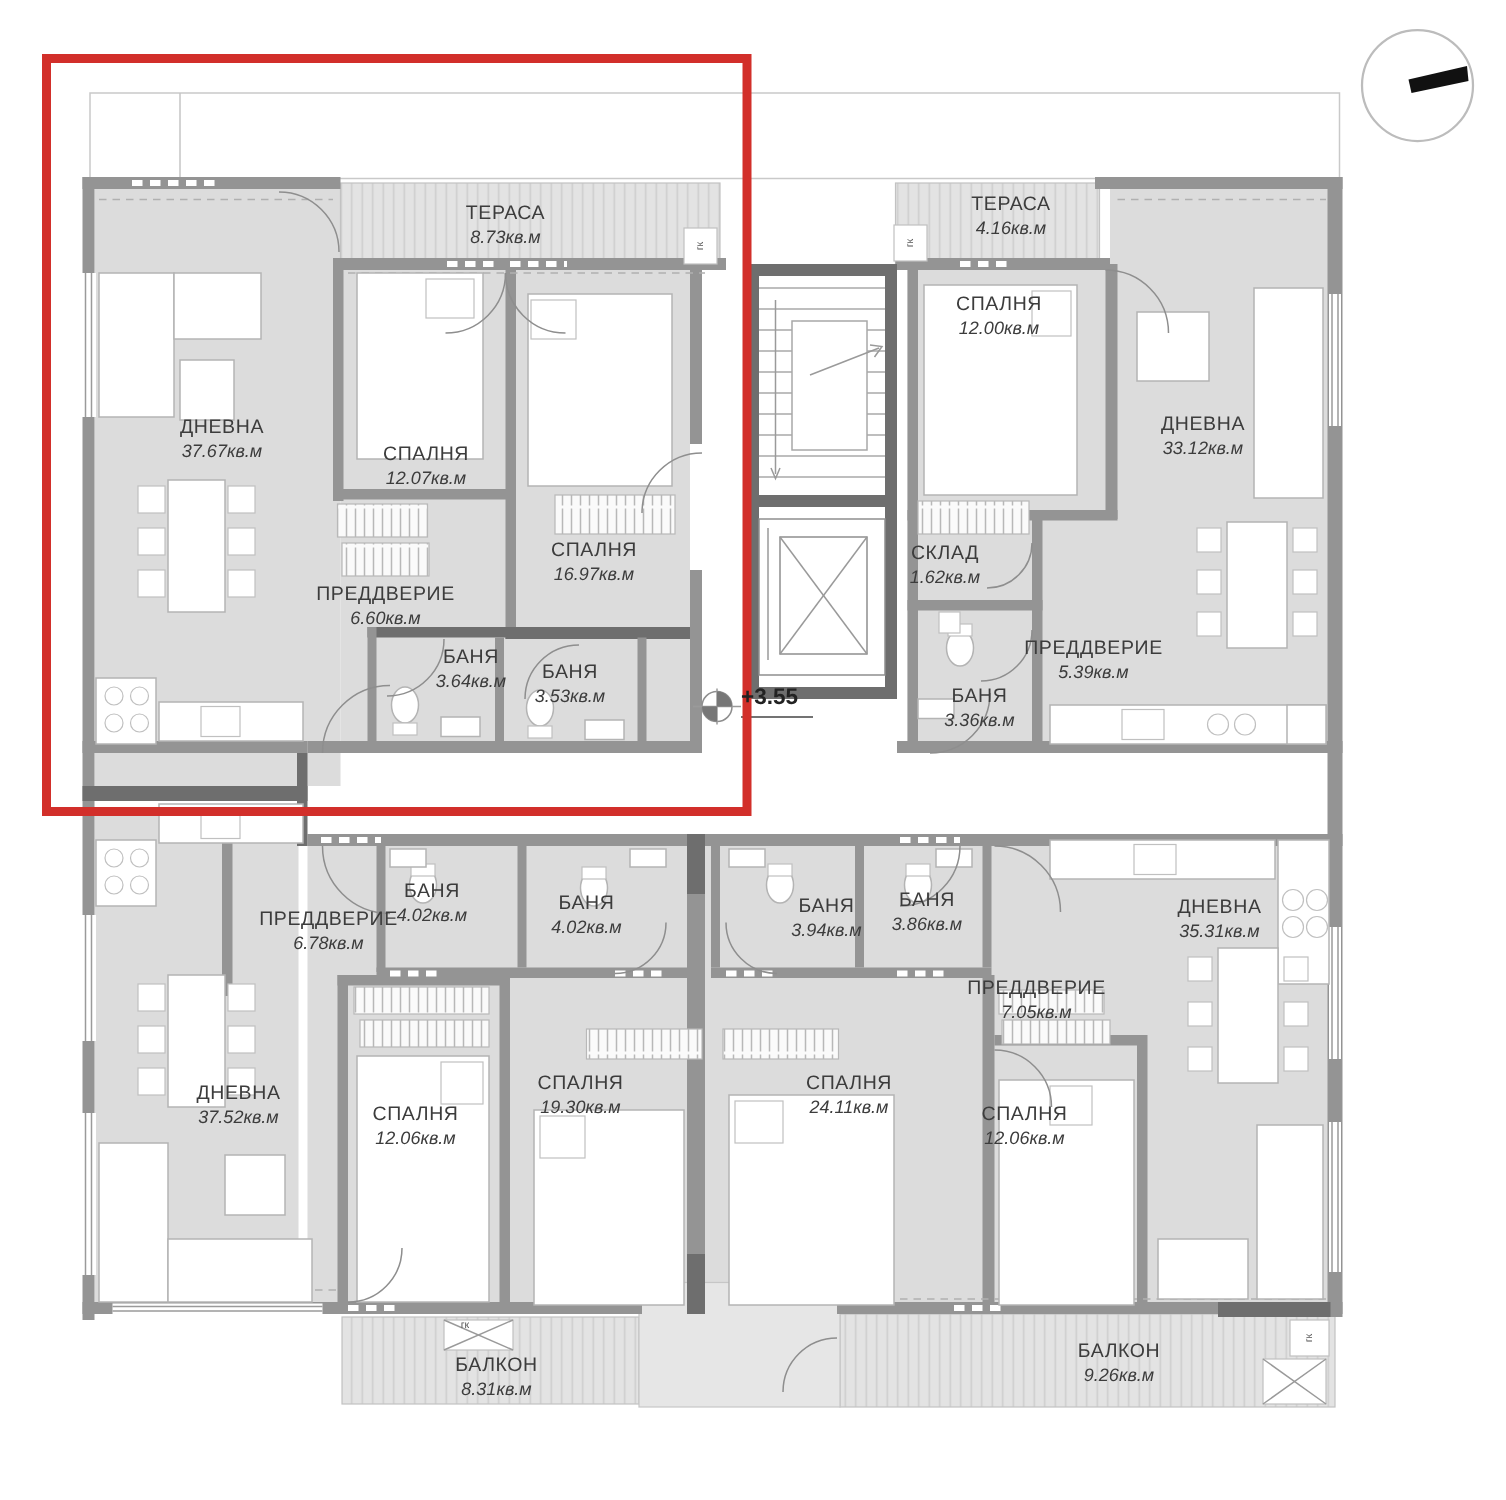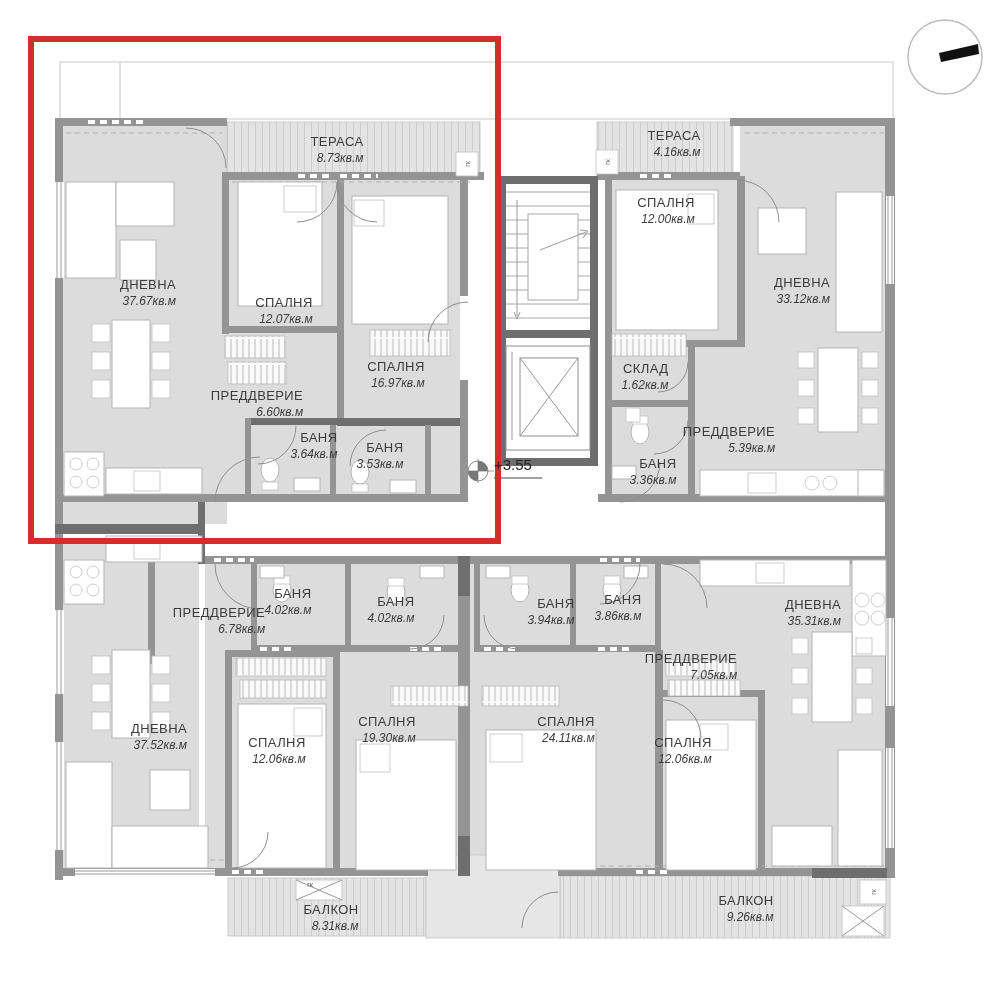--- a/index.html
+++ b/index.html
@@ -11,29 +11,29 @@
   .wd {fill:#6e6e6e;}          
   .fu {fill:#ffffff;stroke:#b4b4b4;stroke-width:1;}
   .fu2{fill:#ffffff;stroke:#c0c0c0;stroke-width:0.8;}
   .ln {stroke:#9a9a9a;stroke-width:1;fill:none;}
   .lnt{stroke:#c4c4c4;stroke-width:1;fill:none;}
   .door{stroke:#8e8e8e;stroke-width:1;fill:none;}
   .dash{stroke:#b0b0b0;stroke-width:1;fill:none;stroke-dasharray:5 4;}
   .wdash{stroke:#ffffff;stroke-width:4;fill:none;stroke-dasharray:7 5;}
   .step{stroke:#a8a8a8;stroke-width:1;}
   
-  .rl{position:absolute;transform:translate(-50%,-50%);text-align:right;white-space:nowrap;
+  .rl{position:absolute;transform:translate(-50%,-50%);text-align:center;white-space:nowrap;
       color:#3c3c3c;line-height:1.3;pointer-events:none;}
   .rl .rn{display:block;font-size:13px;letter-spacing:0.4px;}
   .rl .ra{display:block;font-size:12px;font-style:italic;}
   .gk{position:absolute;font-size:7px;color:#555;transform:translate(-50%,-50%);}
   .gk.rot{transform:translate(-50%,-50%) rotate(-90deg);}
   .redbox{position:absolute;left:28px;top:36px;width:461px;height:496px;
           border:6px solid #d22f2a;background:transparent;}
-  .level{position:absolute;left:494px;top:456px;font-size:15px;font-weight:normal;color:#222;}
+  .level{position:absolute;left:494px;top:456px;font-size:15px;font-weight:bold;color:#222;}
   .compass{position:absolute;left:906px;top:18px;width:78px;height:78px;}
 </style>
 </head>
 <body>
 
 <div class="stage">
 
   <svg width="1004" height="1000" viewBox="0 0 1004 1000">
     <defs>
       <pattern id="ter" width="7" height="7" patternUnits="userSpaceOnUse">
@@ -410,21 +410,21 @@
     <span class="ra">4.16кв.м</span>
   </div>
   <div class="rl" style="left:666px;top:211px">
     <span class="rn">СПАЛНЯ</span>
     <span class="ra">12.00кв.м</span>
   </div>
   <div class="rl" style="left:802px;top:291px">
     <span class="rn">ДНЕВНА</span>
     <span class="ra">33.12кв.м</span>
   </div>
-  <div class="rl" style="left:645px;top:377px">
+  <div class="rl" style="left:630px;top:377px">
     <span class="rn">СКЛАД</span>
     <span class="ra">1.62кв.м</span>
   </div>
   <div class="rl" style="left:729px;top:440px">
     <span class="rn">ПРЕДДВЕРИЕ</span>
     <span class="ra">5.39кв.м</span>
   </div>
   <div class="rl" style="left:653px;top:472px">
     <span class="rn">БАНЯ</span>
     <span class="ra">3.36кв.м</span>

